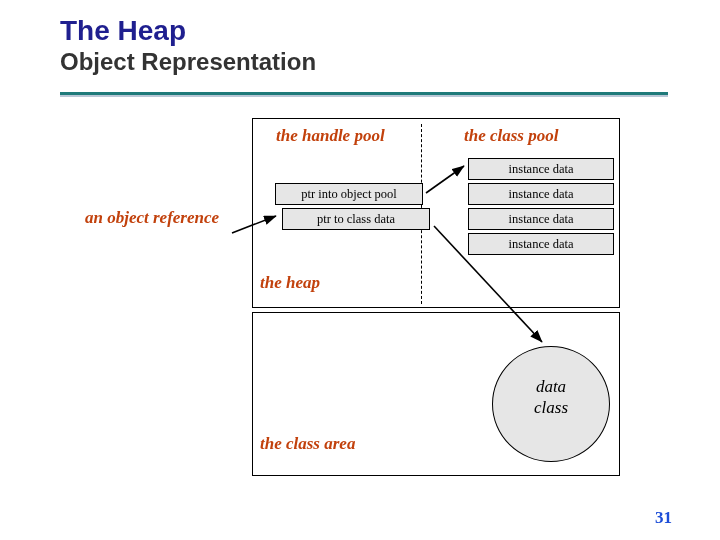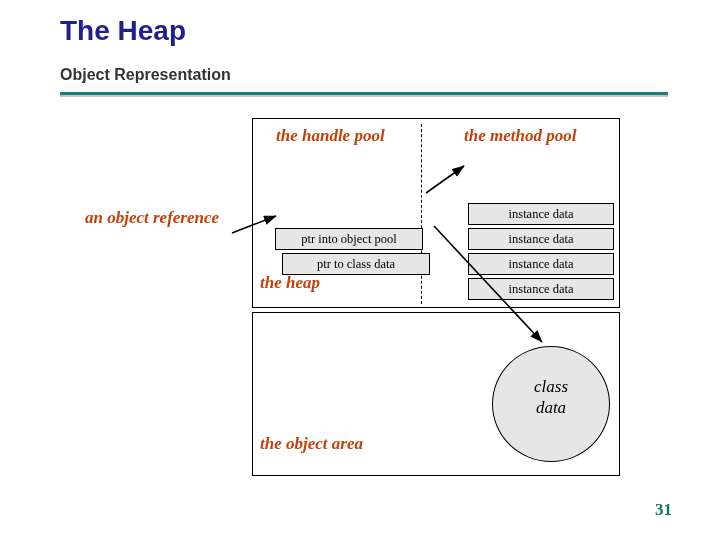--- a/index.html
+++ b/index.html
@@ -25,25 +25,25 @@
   #slide-title {
     font-family: "Liberation Sans", sans-serif;
     font-size: 28px;
     font-weight: bold;
     color: #1f1f8f;
     line-height: 1.18;
     letter-spacing: 0px;
   }
   #slide-subtitle {
     font-family: "Liberation Sans", sans-serif;
-    font-size: 16px;
+    font-size: 24px;
     font-weight: bold;
     color: #333333;
     line-height: 1.2;
-    margin-top: 18px;
+    margin-top: 1px;
   }
   #title-rule {
     position: absolute;
     left: 60px;
     top: 92px;
     width: 608px;
     height: 3px;
     background: #1f7a7a;
   }
   #title-rule-2 {
@@ -137,21 +137,20 @@
     position: absolute;
     border: 1.5px solid #000000;
     background: #e6e6e6;
     box-sizing: border-box;
     font-family: "Liberation Serif", serif;
     font-size: 12.5px;
     color: #000000;
     text-align: center;
     line-height: 20px;
     white-space: nowrap;
-    margin-top: 45px;
   }
 
   #cell-ptr-object-pool {
     left: 215px;
     top: 75px;
     width: 148px;
     height: 22px;
   }
   #cell-ptr-class-data {
     left: 222px;
@@ -207,61 +206,61 @@
     top: 0;
     width: 600px;
     height: 380px;
     pointer-events: none;
   }
 
   
   #page-number {
     position: absolute;
     right: 48px;
-    bottom: 20px;
-    font-family: "Liberation Serif", serif;
-    font-size: 17px;
-    font-weight: bold;
-    color: #0f766e;
+    bottom: 12px;
+    font-family: "Liberation Serif", serif;
+    font-size: 17px;
+    font-weight: bold;
+    color: #1d4ed8;
   }
 </style>
 </head>
 <body>
 
 <div id="title-block">
   <div id="slide-title">The Heap</div>
   <div id="slide-subtitle">Object Representation</div>
 </div>
 <div id="title-rule"></div>
 <div id="title-rule-2"></div>
 
 <div id="figure">
 
   <div class="fig-box" id="heap-box"></div>
   <div class="fig-box" id="method-box"></div>
   <div id="pool-divider"></div>
 
   <div class="serif-label serif-italic" id="lbl-handle-pool">the handle pool</div>
-  <div class="serif-label serif-italic" id="lbl-object-pool">the method pool</div>
+  <div class="serif-label serif-italic" id="lbl-object-pool">the class pool</div>
   <div class="serif-label serif-italic" id="lbl-the-heap">the heap</div>
-  <div class="serif-label serif-italic" id="lbl-method-area">the object area</div>
+  <div class="serif-label serif-italic" id="lbl-method-area">the class area</div>
   <div class="serif-label serif-italic" id="lbl-object-reference">an object reference</div>
 
   <div class="cell" id="cell-ptr-class-data">ptr to class data</div>
   <div class="cell" id="cell-ptr-object-pool">ptr into object pool</div>
 
   <div class="cell inst" id="inst-0">instance data</div>
   <div class="cell inst" id="inst-1">instance data</div>
   <div class="cell inst" id="inst-2">instance data</div>
   <div class="cell inst" id="inst-3">instance data</div>
 
   <div id="class-data-ellipse"></div>
   <div id="class-data-text">
+    <div>data</div>
     <div>class</div>
-    <div>data</div>
   </div>
 
   <svg id="arrows" viewBox="0 0 600 380">
     <defs>
       <marker id="arrowhead" markerWidth="9" markerHeight="9" refX="7.5" refY="3" orient="auto">
         <polygon points="0 0, 8 3, 0 6" fill="#000000"></polygon>
       </marker>
     </defs>
 
     <line x1="172" y1="125" x2="216" y2="108" stroke="#000000" stroke-width="1.6" marker-end="url(#arrowhead)"></line>

